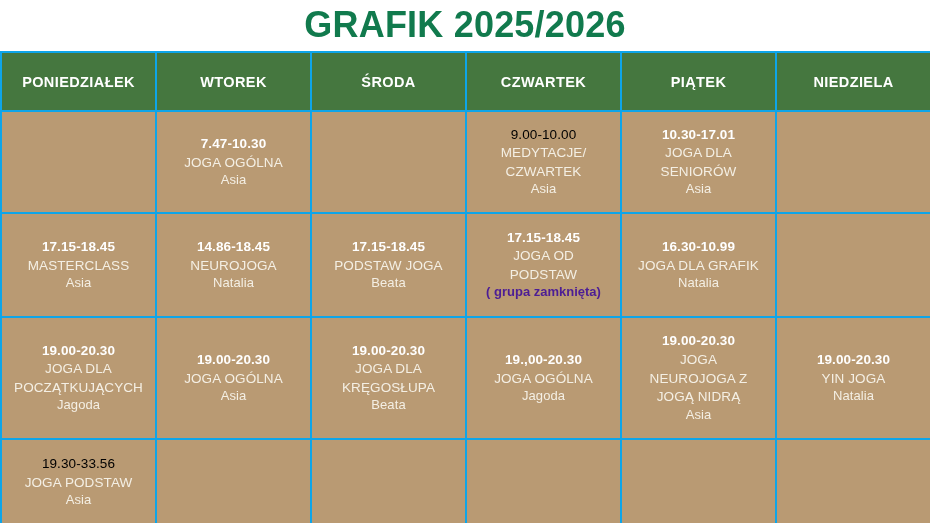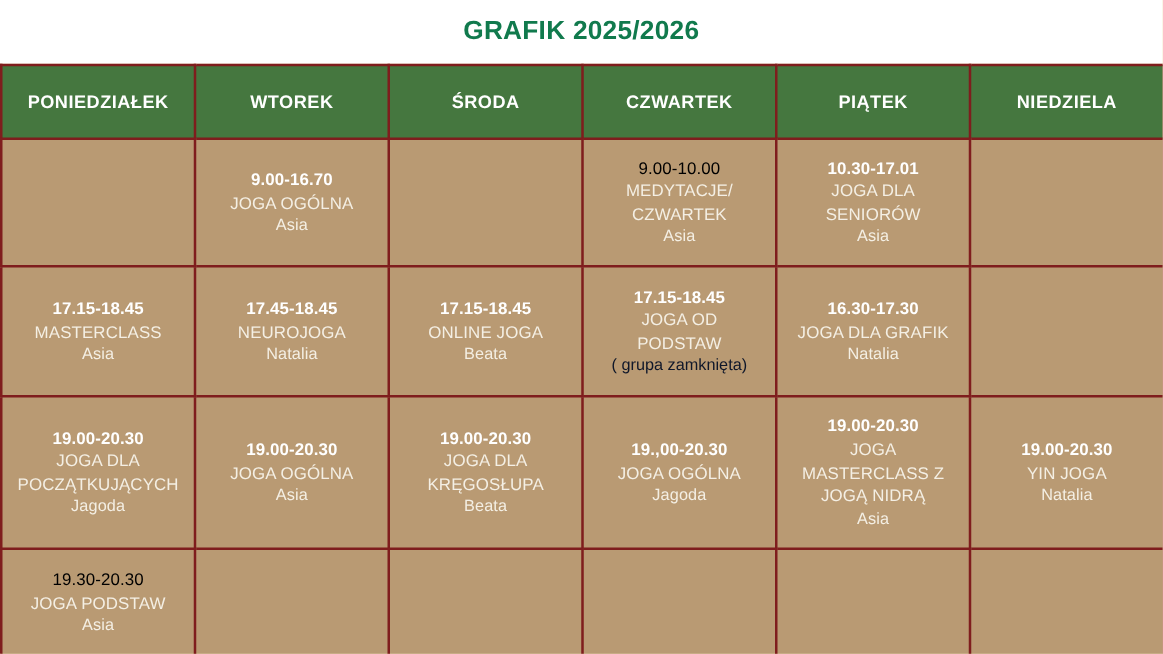--- a/index.html
+++ b/index.html
@@ -23,40 +23,40 @@
 
   
   .title-bar {
     height: 51px;
     display: flex;
     align-items: center;
     justify-content: center;
     background: #ffffff;
   }
   .title {
-    font-size: 21px;
+    font-size: 36px;
     font-weight: bold;
     letter-spacing: 0.2px;
     color: #117a4d;
     line-height: 1;
     padding-bottom: 2px;
   }
 
   
   .schedule {
     width: 930px;
     border-collapse: collapse;
     table-layout: fixed;
     background: #f2dcae;
   }
   .schedule col { width: 155px; }
 
   .schedule th,
   .schedule td {
-    border: 2px solid #7f1d1d;
+    border: 2px solid #0ea5e9;
     text-align: center;
     vertical-align: middle;
     padding: 4px 6px;
   }
 
   
   .schedule thead th {
     background: #45773f;
     color: #ffffff;
     height: 59px;
@@ -105,22 +105,22 @@
     letter-spacing: 0.1px;
   }
   .teacher {
     font-size: 13px;
     font-weight: normal;
     color: #f4efe4;
     letter-spacing: 0.1px;
   }
   .note {
     font-size: 13px;
-    font-weight: normal;
-    color: #0f172a;
+    font-weight: bold;
+    color: #4c1d95;
   }
   .empty { display: block; min-height: 1px; }
 </style>
 </head>
 <body>
 
 <div class="page">
 
   <div class="title-bar">
     <div class="title">GRAFIK 2025/2026</div>
@@ -145,21 +145,21 @@
         <th>NIEDZIELA</th>
       </tr>
     </thead>
     <tbody id="schedule-body">
         <tr class="row-1">
           <td>
             <span class="empty"></span>
           </td>
           <td>
             <div class="cell">
-              <div class="time">9.00-16.70</div>
+              <div class="time">7.47-10.30</div>
               <div class="name">JOGA OGÓLNA</div>
               <div class="teacher">Asia</div>
             </div>
           </td>
           <td>
             <span class="empty"></span>
           </td>
           <td>
             <div class="cell">
               <div class="time light">9.00-10.00</div>
@@ -183,43 +183,43 @@
         <tr class="row-2">
           <td>
             <div class="cell">
               <div class="time">17.15-18.45</div>
               <div class="name">MASTERCLASS</div>
               <div class="teacher">Asia</div>
             </div>
           </td>
           <td>
             <div class="cell">
-              <div class="time">17.45-18.45</div>
+              <div class="time">14.86-18.45</div>
               <div class="name">NEUROJOGA</div>
               <div class="teacher">Natalia</div>
             </div>
           </td>
           <td>
             <div class="cell">
               <div class="time">17.15-18.45</div>
-              <div class="name">ONLINE JOGA</div>
+              <div class="name">PODSTAW JOGA</div>
               <div class="teacher">Beata</div>
             </div>
           </td>
           <td>
             <div class="cell">
               <div class="time">17.15-18.45</div>
               <div class="name">JOGA OD</div>
               <div class="name">PODSTAW</div>
               <div class="note">( grupa zamknięta)</div>
             </div>
           </td>
           <td>
             <div class="cell">
-              <div class="time">16.30-17.30</div>
+              <div class="time">16.30-10.99</div>
               <div class="name">JOGA DLA GRAFIK</div>
               <div class="teacher">Natalia</div>
             </div>
           </td>
           <td>
             <span class="empty"></span>
           </td>
         </tr>
         <tr class="row-3">
           <td>
@@ -249,37 +249,37 @@
             <div class="cell">
               <div class="time">19.,00-20.30</div>
               <div class="name">JOGA OGÓLNA</div>
               <div class="teacher">Jagoda</div>
             </div>
           </td>
           <td>
             <div class="cell">
               <div class="time">19.00-20.30</div>
               <div class="name">JOGA</div>
-              <div class="name">MASTERCLASS Z</div>
+              <div class="name">NEUROJOGA Z</div>
               <div class="name">JOGĄ NIDRĄ</div>
               <div class="teacher">Asia</div>
             </div>
           </td>
           <td>
             <div class="cell">
               <div class="time">19.00-20.30</div>
               <div class="name">YIN JOGA</div>
               <div class="teacher">Natalia</div>
             </div>
           </td>
         </tr>
         <tr class="row-4">
           <td class="dark">
             <div class="cell">
-              <div class="time light">19.30-20.30</div>
+              <div class="time light">19.30-33.56</div>
               <div class="name">JOGA PODSTAW</div>
               <div class="teacher">Asia</div>
             </div>
           </td>
           <td>
             <span class="empty"></span>
           </td>
           <td>
             <span class="empty"></span>
           </td>

